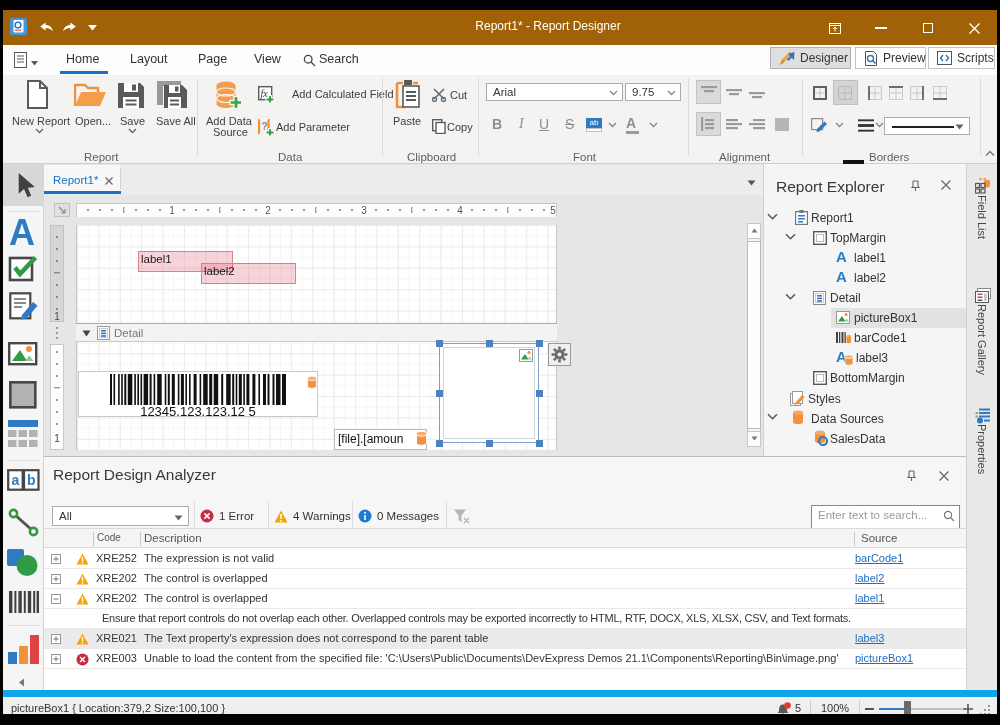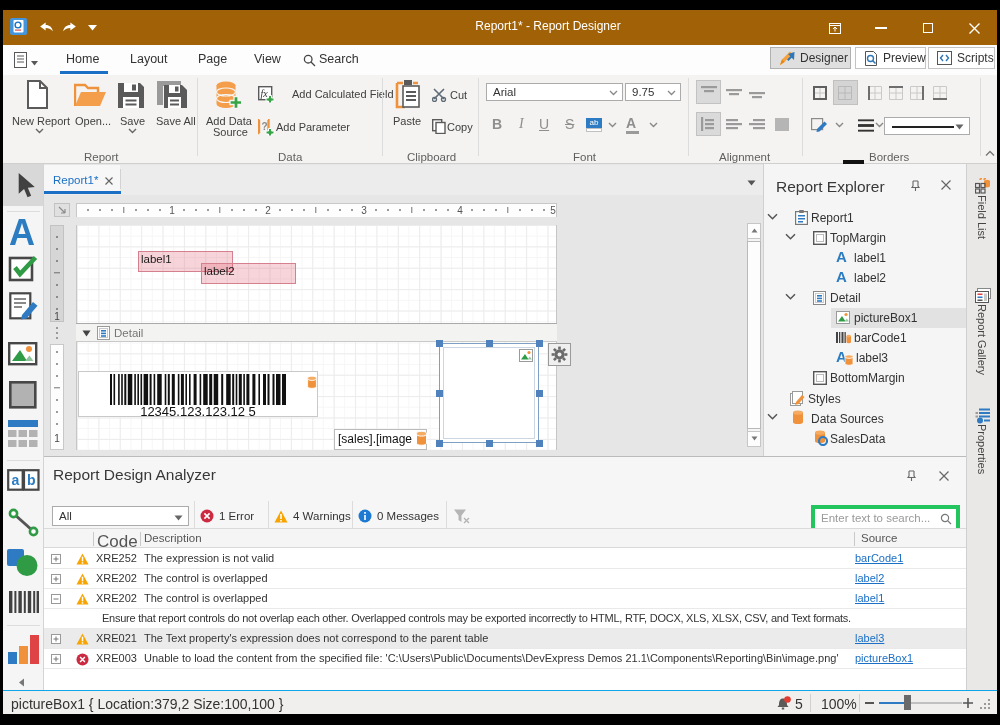--- a/index.html
+++ b/index.html
@@ -50,21 +50,21 @@
     border-top:1px solid #bbb; }
   .arow { position:absolute; left:0; width:922px; height:20px; background:#fff;
     border-bottom:1px solid #e9e9e9; font-size:11px; color:#333; }
   .link { color:#1b6fc5; text-decoration:underline; }
   .tbtn { position:absolute; top:49px; height:20px;
     display:flex; align-items:center; font-size:11.5px; color:#333; gap:5px;
     white-space:nowrap; }
   .asep { position:absolute; top:44px; width:1px; height:29px; background:#dcdcdc; }
   
   #statusbar { position:absolute; left:0; top:680px; width:994px; height:24px; background:#f1efed;
-    border-top:1px solid #0ea5e9; font-size:14px; color:#333; }
+    border-top:7px solid #0ea5e9; font-size:11px; color:#333; }
 </style>
 </head>
 <body>
 <div id="win">
   <div id="titlebar">
     <div class="abs" style="left:7px;top:8px;width:17px;height:17px;background:#4595dd;border-radius:2px;"></div>
     <svg class="abs" style="left:10px;top:10px;" width="11" height="13" viewBox="0 0 11 13">
       <rect x="0.5" y="0" width="10" height="12.4" rx="0.8" fill="#fff"></rect>
       <circle cx="5" cy="5" r="2.9" fill="none" stroke="#1072c5" stroke-width="1.4"></circle>
       <rect x="2" y="9.5" width="6" height="1.2" fill="#e05050"></rect>
@@ -574,21 +574,21 @@
         <rect x="166.0" y="0" width="4.5" height="31" fill="#111"></rect>
         <rect x="172.0" y="0" width="4.5" height="31" fill="#111"></rect>
       </svg>
     <div class="txt" style="left:34px;top:240px;width:240px;text-align:center;font-size:13px;color:#111;">12345.123.123.12 5</div>
     <svg class="abs" style="left:262px;top:211px;" width="12" height="15" viewBox="0 0 13 17">
       <path d="M1.5 3.5 L1.5 13 A 5 2.2 0 0 0 11.5 13 L11.5 3.5" fill="#f0923c" stroke="#fff" stroke-width="1"></path>
       <ellipse cx="6.5" cy="3.7" rx="5" ry="2.4" fill="#f5ab62" stroke="#fff" stroke-width="1"></ellipse>
     </svg>
 
     <div class="abs" style="left:290px;top:265px;width:93px;height:21px;background:#fff;border:1px solid #bbb;">
-      <div class="txt" style="left:3px;top:2px;font-size:12px;color:#111;">[sales].[image</div>
+      <div class="txt" style="left:3px;top:2px;font-size:12px;color:#111;">[file].[amoun</div>
     </div>
     <svg class="abs" style="left:371px;top:266px;" width="13" height="17" viewBox="0 0 13 17">
       <path d="M1.5 3.5 L1.5 13 A 5 2.2 0 0 0 11.5 13 L11.5 3.5" fill="#f0923c" stroke="#fff" stroke-width="1"></path>
       <ellipse cx="6.5" cy="3.7" rx="5" ry="2.4" fill="#f5ab62" stroke="#fff" stroke-width="1"></ellipse>
     </svg>
 
     <div class="abs" style="left:395px;top:179px;width:100px;height:100px;background:#fff;border:1px solid #7da0c4;"></div>
     <div class="abs" style="left:399px;top:183px;width:92px;height:92px;border:1px solid #ccd6e2;"></div>
     <svg class="abs" style="left:475px;top:185px;" width="14" height="13" viewBox="0 0 14 13">
       <rect x="0.5" y="0.5" width="13" height="12" fill="#fff" stroke="#9a9a9a"></rect>
@@ -793,34 +793,34 @@
       <svg width="14" height="14" viewBox="0 0 14 14">
           <circle cx="7" cy="7" r="6.5" fill="#1d79d2"></circle>
           <rect x="6.2" y="3" width="1.6" height="1.8" fill="#fff"></rect>
           <rect x="6.2" y="6" width="1.6" height="5" fill="#fff"></rect>
         </svg>
       0 Messages</div>
     <svg class="abs" style="left:409px;top:52px;" width="18" height="15" viewBox="0 0 18 15">
       <path d="M1 0.5 L13 0.5 L8.5 6.5 L8.5 13 L5.5 11 L5.5 6.5 Z" fill="#b5b5b5"></path>
       <path d="M11 9 L16 14 M16 9 L11 14" stroke="#b5b5b5" stroke-width="1.4"></path>
     </svg>
-    <div class="abs" style="left:767px;top:48px;width:149px;height:28px;background:#fff;border:4px solid #22c55e;">
+    <div class="abs" style="left:767px;top:48px;width:149px;height:28px;background:#fff;border:1px solid #22c55e;">
       <div class="txt" style="left:6px;top:3px;font-size:11.5px;color:#9a9a9a;">Enter text to search...</div>
       <svg class="abs" style="right:4px;top:4px;" width="12" height="12" viewBox="0 0 12 12">
         <circle cx="5" cy="5" r="3.6" fill="none" stroke="#777" stroke-width="1.2"></circle>
         <line x1="7.6" y1="7.6" x2="11" y2="11" stroke="#777" stroke-width="1.2"></line>
       </svg>
     </div>
 
     <div class="abs" style="left:0;top:71px;width:922px;height:162px;background:#fff;"></div>
     <div class="abs" style="left:0;top:71px;width:922px;height:20px;background:#f5f5f5;border-top:1px solid #d9d9d9;border-bottom:1px solid #d9d9d9;">
       <div class="abs" style="left:49px;top:3px;width:1px;height:14px;background:#c9c9c9;"></div>
       <div class="abs" style="left:96px;top:3px;width:1px;height:14px;background:#c9c9c9;"></div>
       <div class="abs" style="left:810px;top:3px;width:1px;height:14px;background:#c9c9c9;"></div>
-      <div class="txt" style="left:53px;top:3px;font-size:17px;color:#555;">Code</div>
+      <div class="txt" style="left:53px;top:3px;font-size:10px;color:#555;">Code</div>
       <div class="txt" style="left:100px;top:3px;font-size:11.5px;color:#555;">Description</div>
       <div class="txt" style="left:817px;top:3px;font-size:11.5px;color:#555;">Source</div>
     </div>
     <div class="arow" style="top:92px;">
       <svg class="abs" style="left:7px;top:5px;" width="10" height="10" viewBox="0 0 10 10">
           <rect x="0.5" y="0.5" width="9" height="9" fill="#fff" stroke="#999"></rect>
           <path d="M2.5 5 H7.5 M5 2.5 V7.5" stroke="#777"></path>
         </svg>
       <svg class="abs" style="left:32px;top:4px;" width="13" height="12" viewBox="0 0 14 13">
           <path d="M7 0.5 L13.5 12.5 L0.5 12.5 Z" fill="#f7a400"></path>

